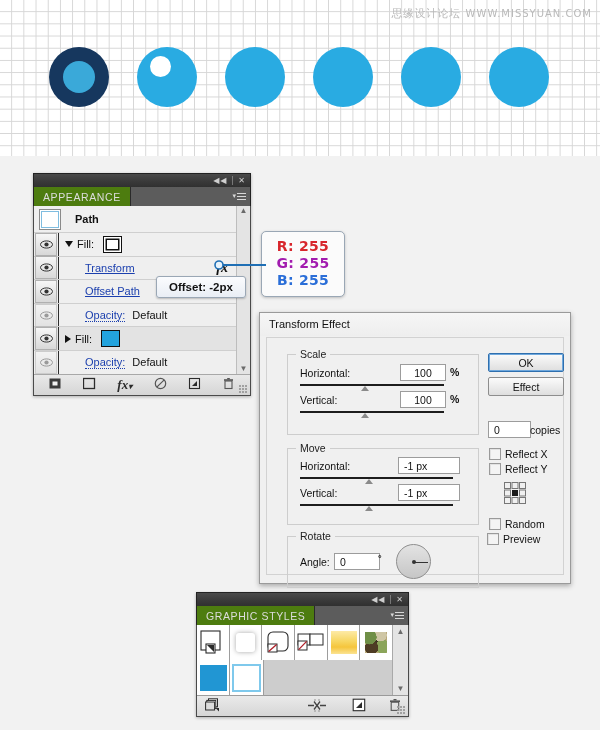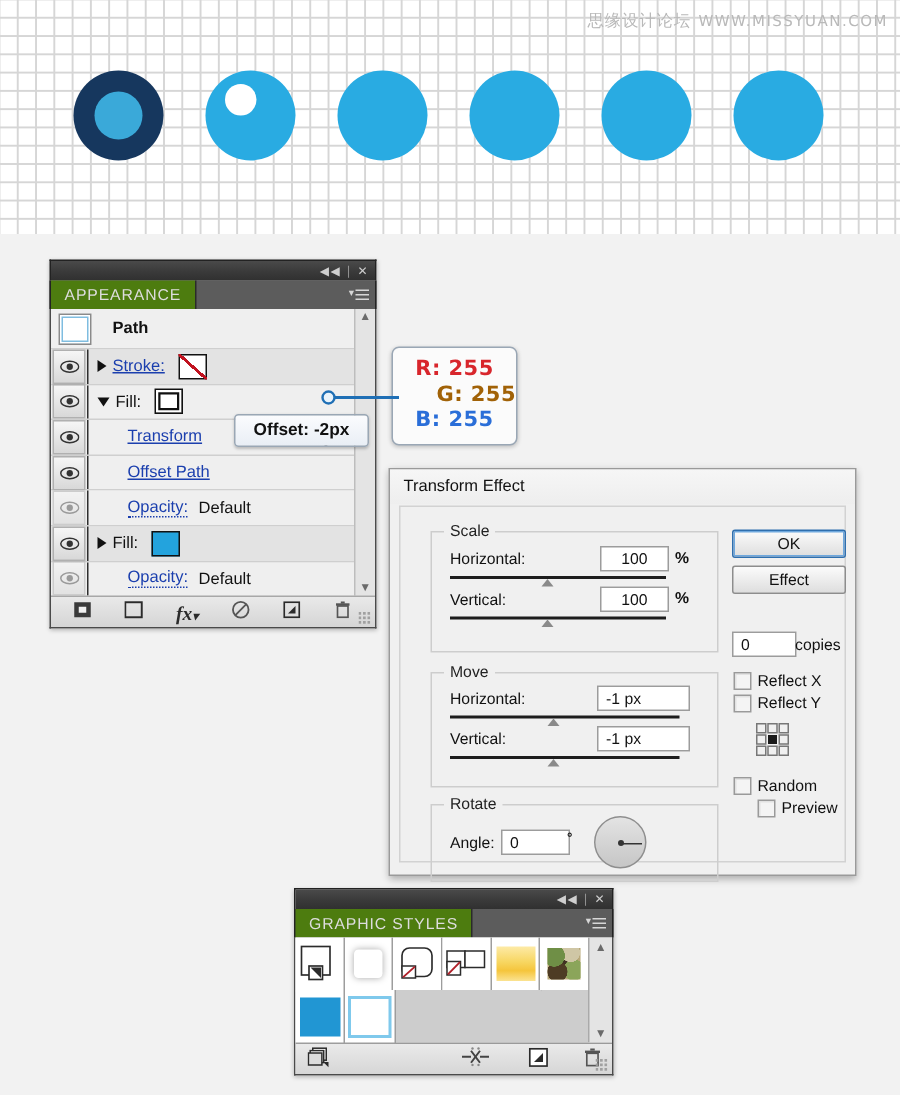--- a/index.html
+++ b/index.html
@@ -129,21 +129,21 @@
   
   #rgb-box{
     position:absolute;left:261px;top:231px;width:82px;z-index:22;
     background:#fbfbfb;border:1px solid #9aa7b5;border-radius:5px;
     box-shadow:0 1px 3px rgba(0,0,0,.22);
     padding:6px 0 7px 0;text-align:center;
     font-family:"DejaVu Sans", sans-serif;
   }
   #rgb-box div{font-size:14px;font-weight:bold;line-height:17px;letter-spacing:.3px;}
   .rgb-r{color:#d8262c;}
-  .rgb-g{color:#a16207;text-align:right;}
+  .rgb-g{color:#a21caf;}
   .rgb-b{color:#2a6ed8;}
 
   
   #transform-dialog{
     position:absolute;left:259px;top:312px;width:310px;height:270px;z-index:14;
     background:#f0f0f0;border:1px solid #9a9a9a;
     box-shadow:0 2px 5px rgba(0,0,0,.3);
   }
   #td-title{
     padding:5px 0 0 9px;font-size:11px;color:#111;
@@ -267,34 +267,20 @@
   </div>
 
   <div id="appearance-body">
     <div class="ap-rows" style="padding-right:13px;">
 
       <div class="path-row">
         <div class="path-thumb"></div>
         <div class="path-label">Path</div>
       </div>
 
-      <div class="ap-row alt">
-        <div class="eye">
-          <svg width="13" height="9" viewBox="0 0 13 9">
-              <ellipse cx="6.5" cy="4.5" rx="6" ry="3.6" fill="none" stroke="#333" stroke-width="1"></ellipse>
-              <circle cx="6.5" cy="4.5" r="2.1" fill="#333"></circle>
-            </svg>
-        </div>
-        <div class="ap-sep"></div>
-        <div class="ap-cell">
-          <span class="tri right"></span>
-          <span class="lnk">Stroke:</span>
-          <span class="swatch none"></span>
-        </div>
-      </div>
 
       <div class="ap-row">
         <div class="eye">
           <svg width="13" height="9" viewBox="0 0 13 9">
               <ellipse cx="6.5" cy="4.5" rx="6" ry="3.6" fill="none" stroke="#333" stroke-width="1"></ellipse>
               <circle cx="6.5" cy="4.5" r="2.1" fill="#333"></circle>
             </svg>
         </div>
         <div class="ap-sep"></div>
         <div class="ap-cell">
@@ -496,21 +482,21 @@
           <rect x="9" y="16.5" width="6" height="6"></rect>
           <rect x="16.5" y="16.5" width="6" height="6"></rect>
       </g>
       <rect x="9" y="9" width="6" height="6" fill="#1a1a1a"></rect>
     </svg>
 
     <label class="chk" style="left:222px;top:180px;">
       <span class="box"></span>
       <span>Random</span>
     </label>
-    <label class="chk" style="left:238px;top:195px;justify-content:flex-end;">
+    <label class="chk" style="left:220px;top:195px;justify-content:flex-end;">
       <span class="box"></span>
       <span>Preview</span>
     </label>
   </div>
 </div>
 
 <div class="panel" id="gs-panel">
   <div class="panel-topbar">
     <span class="tb-icons">
       <span>◀◀</span>

